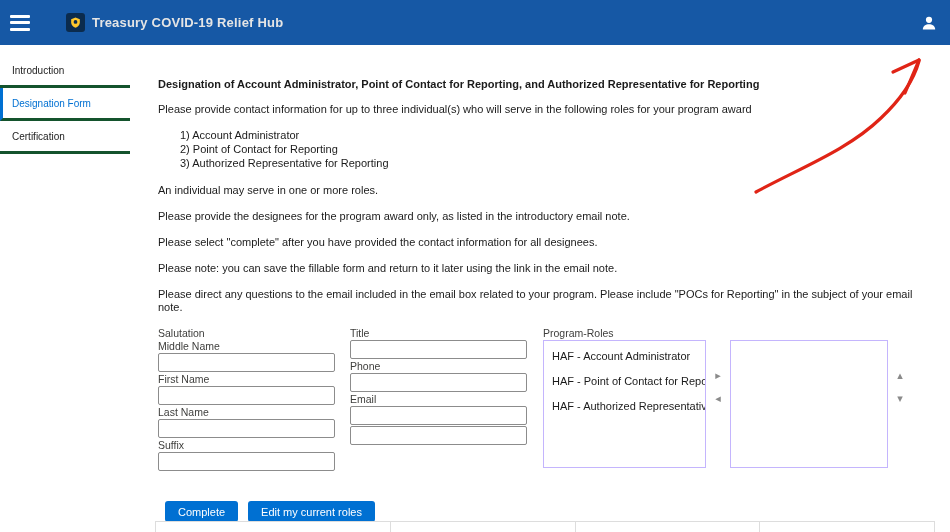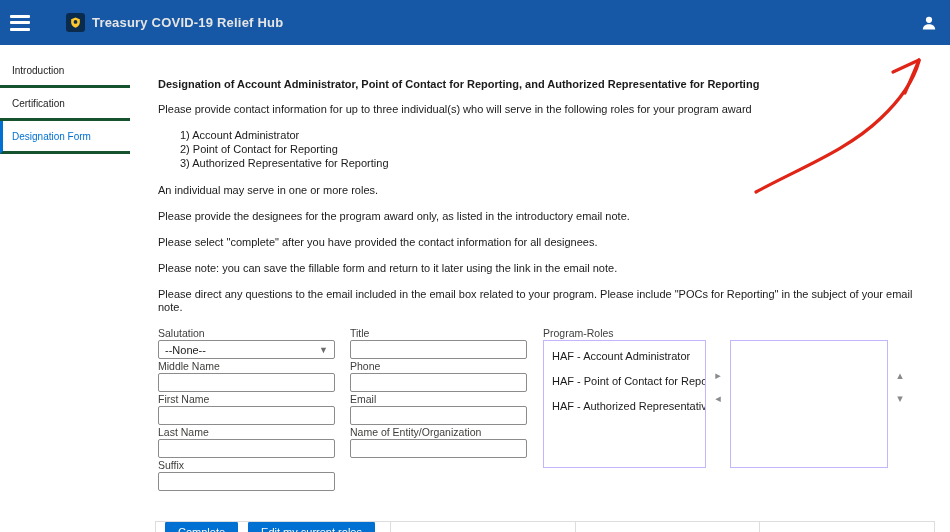--- a/index.html
+++ b/index.html
@@ -204,25 +204,25 @@
         <path d="M1.8 14.6 C1.8 11 4.8 9.3 8 9.3 C11.2 9.3 14.2 11 14.2 14.6 Z" fill="#ffffff"></path>
       </svg>
   </span>
 </header>
 
 <div class="content-row">
   <nav class="sidebar">
     <div class="side-item">
       <span>Introduction</span>
     </div>
+    <div class="side-item active">
+      <span>Designation Form</span>
+    </div>
     <div class="side-item">
       <span>Certification</span>
-    </div>
-    <div class="side-item active">
-      <span>Designation Form</span>
     </div>
   </nav>
 
   <main class="main">
     <h1 class="main-heading">Designation of Account Administrator, Point of Contact for Reporting, and Authorized Representative for Reporting</h1>
     <p class="para">Please provide contact information for up to three individual(s) who will serve in the following roles for your program award</p>
     <ul class="role-list">
       <li>1) Account Administrator</li>
       <li>2) Point of Contact for Reporting</li>
       <li>3) Authorized Representative for Reporting</li>
@@ -231,24 +231,20 @@
     <p class="para">Please provide the designees for the program award only, as listed in the introductory email note.</p>
     <p class="para">Please select "complete" after you have provided the contact information for all designees.</p>
     <p class="para">Please note: you can save the fillable form and return to it later using the link in the email note.</p>
     <p class="para">Please direct any questions to the email included in the email box related to your program. Please include "POCs for Reporting" in the subject of your email note.</p>
 
     <div class="form-area">
 
       <div class="field-col col1">
         <div class="field-group">
           <label class="field-label">Salutation</label>
-          <div class="select-box">
-            <span>--None--</span>
-            <span class="caret">▼</span>
-          </div>
         </div>
         <div class="field-group">
           <label class="field-label">Middle Name</label>
           <input class="text-input" type="text" value="" style="">
         </div>
         <div class="field-group">
           <label class="field-label">First Name</label>
           <input class="text-input" type="text" value="" style="">
         </div>
         <div class="field-group">
@@ -268,21 +264,20 @@
         </div>
         <div class="field-group">
           <label class="field-label">Phone</label>
           <input class="text-input" type="text" value="" style="">
         </div>
         <div class="field-group">
           <label class="field-label">Email</label>
           <input class="text-input" type="text" value="" style="">
         </div>
         <div class="field-group">
-          <label class="field-label">Name of Entity/Organization</label>
           <input class="text-input" type="text" value="" style="">
         </div>
       </div>
 
       <div class="roles-area">
         <label class="field-label">Program-Roles</label>
         <div class="roles-row">
           <div class="listbox available-box">
             <div class="opt">HAF - Account Administrator</div>
             <div class="opt">HAF - Point of Contact for Reporting</div>

